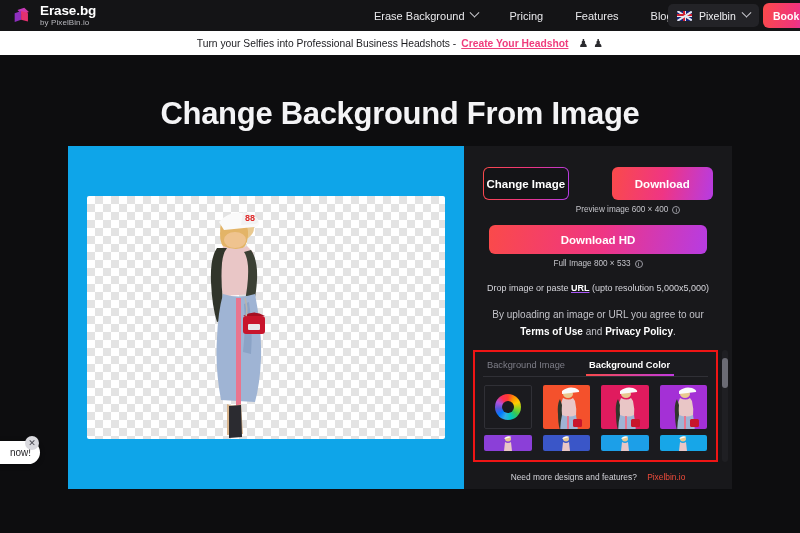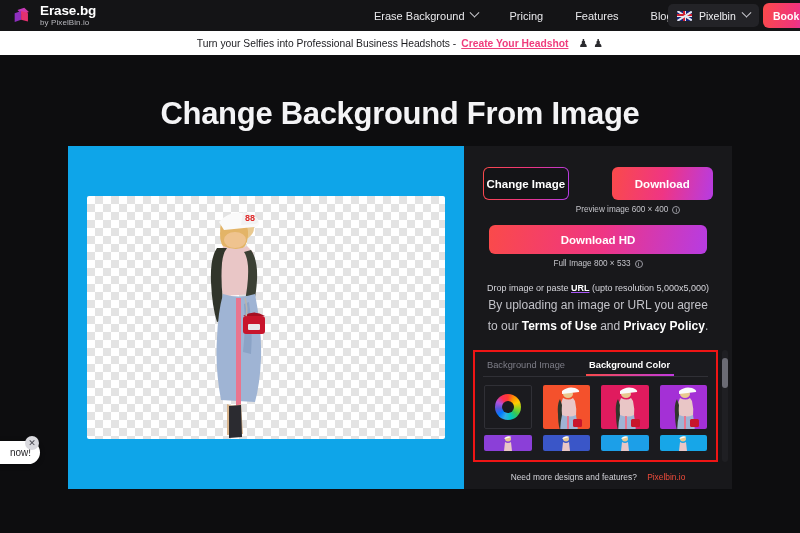--- a/index.html
+++ b/index.html
@@ -167,22 +167,22 @@
   }
   .drop-text {
     text-align: center; font-size: 9px; color: #d5d5db;
     margin-top: 13px; line-height: 1.6; padding: 0 22px;
   }
   .drop-url {
     color: #ffffff; font-weight: 700; text-decoration: underline;
     text-decoration-color: #a855f7; cursor: pointer;
   }
   .terms-text {
-    text-align: center; font-size: 12px; color: #c2c2c8;
-    line-height: 1.7; padding: 0 19px;
+    text-align: center; font-size: 10px; color: #c2c2c8;
+    margin-top: 11px; line-height: 1.7; padding: 0 19px;
   }
   .terms-text b { color: #ffffff; cursor: pointer; }
 
   
   .bg-picker {
     position: absolute; left: 9px; top: 204px;
     width: 245px; height: 112px;
     background: #1b1b1f;
     border: 2.5px solid #ef1515;
   }

